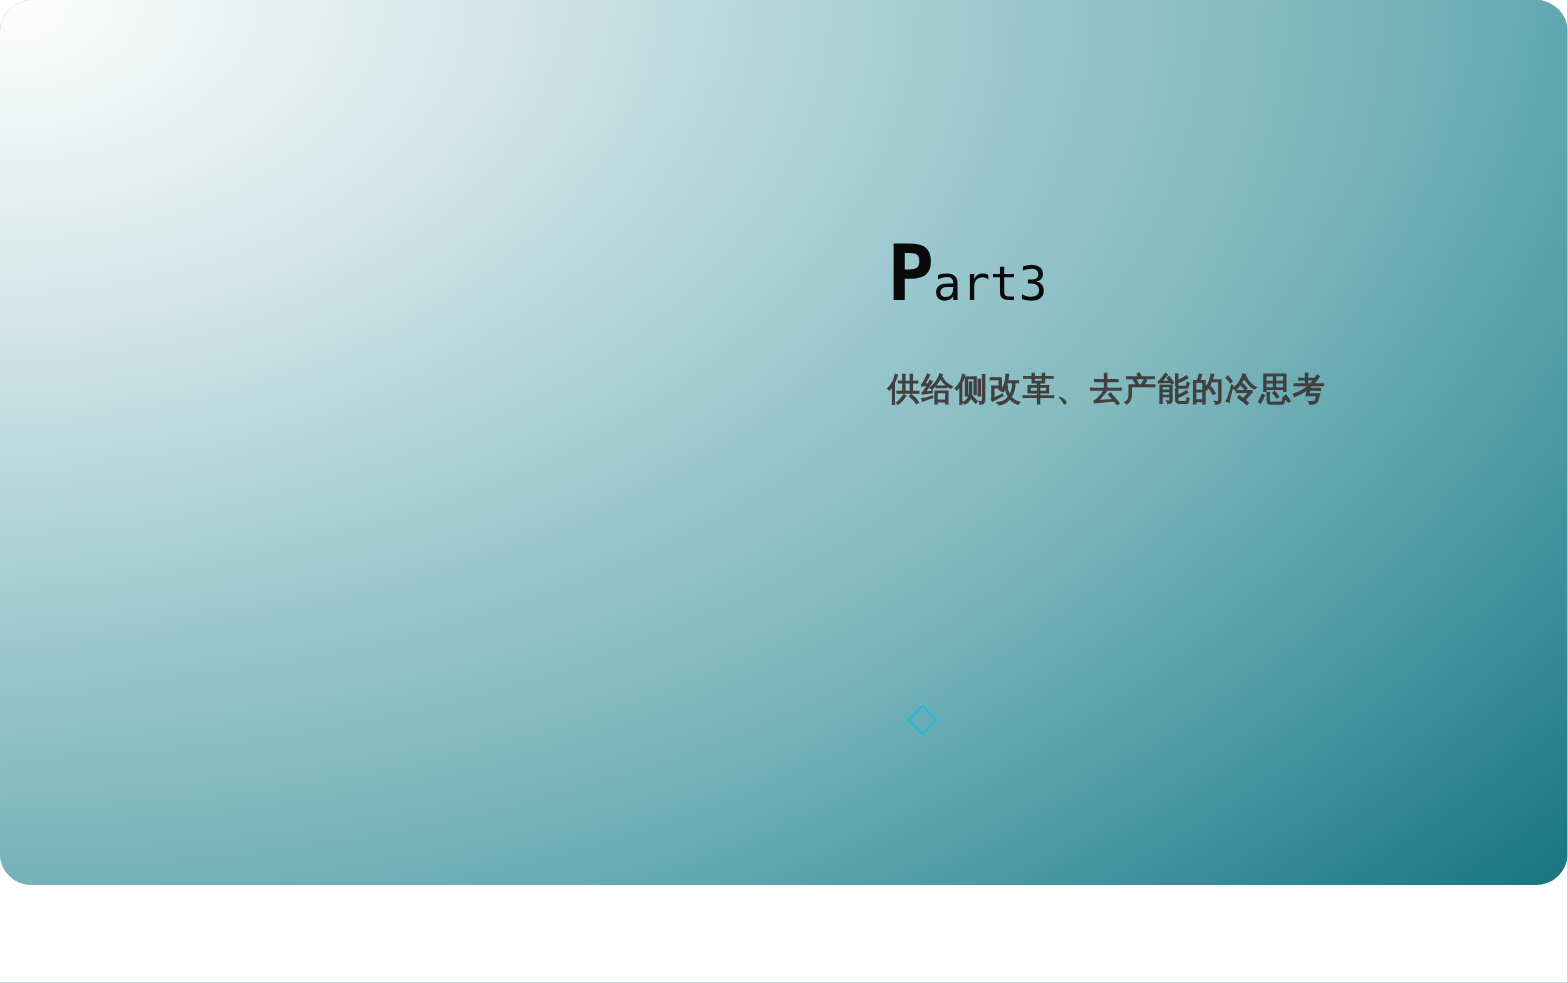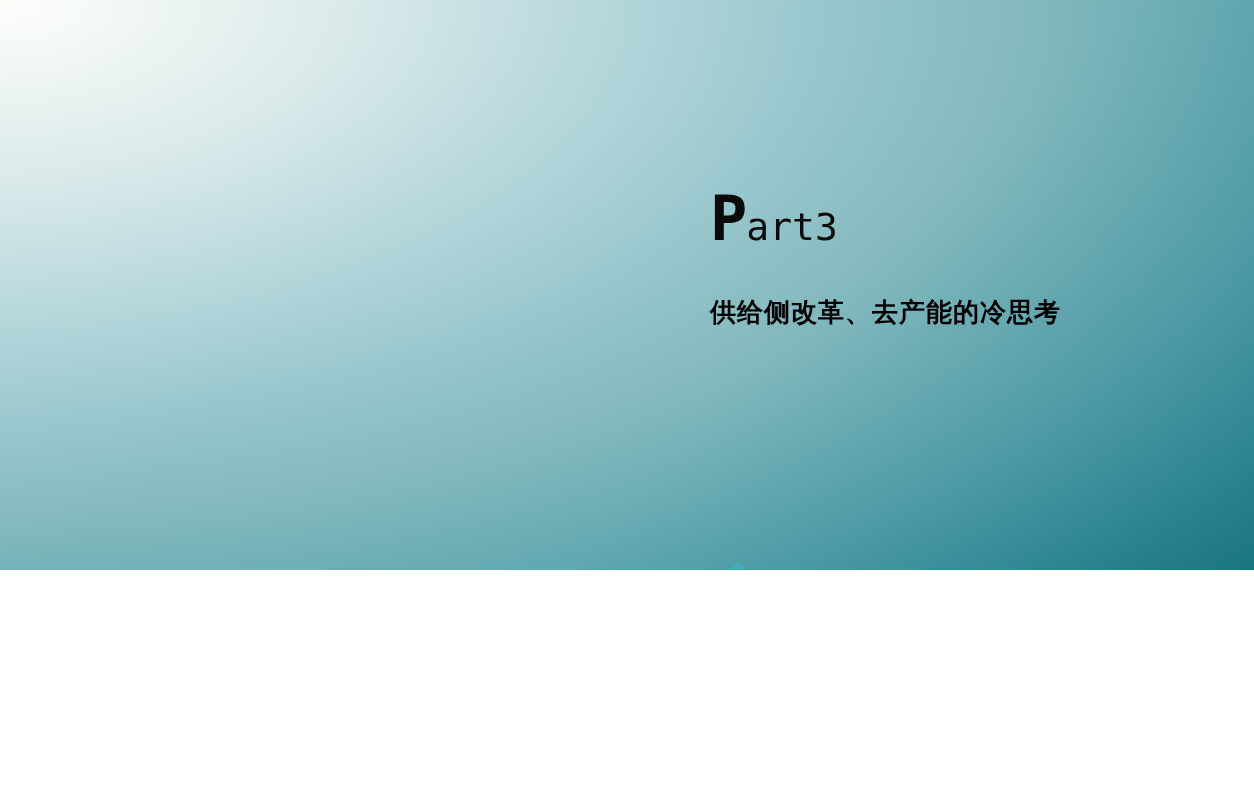--- a/index.html
+++ b/index.html
@@ -11,23 +11,24 @@
   }
 
   body {
     font-family: "Liberation Sans", sans-serif;
   }
 
   
   #slide {
     position: relative;
     width: 1254px;
-    height: 570px;
+    height: 708px;
     overflow: hidden;
     background-color: #7fb6bd;
+    border-radius: 25px;
   }
 
   
   #slide-bg {
     position: absolute;
     inset: 0;
     background:
       radial-gradient(135% 150% at 0% 0%,
         #fdfdfa 0%,
         #f3f8f7 6%,
@@ -84,21 +85,21 @@
     font-weight: 400;
     letter-spacing: 0px;
     vertical-align: baseline;
   }
 
   #subtitle {
     position: absolute;
     left: 710px;
     top: 296px;
     margin: 0;
-    color: #000000;
+    color: #404040;
     font-size: 26px;
     font-weight: 700;
     letter-spacing: 1px;
     line-height: 1.3;
     white-space: nowrap;
     font-family: "DejaVu Sans", "Liberation Sans", sans-serif;
   }
 
   
   #diamond-accent {

